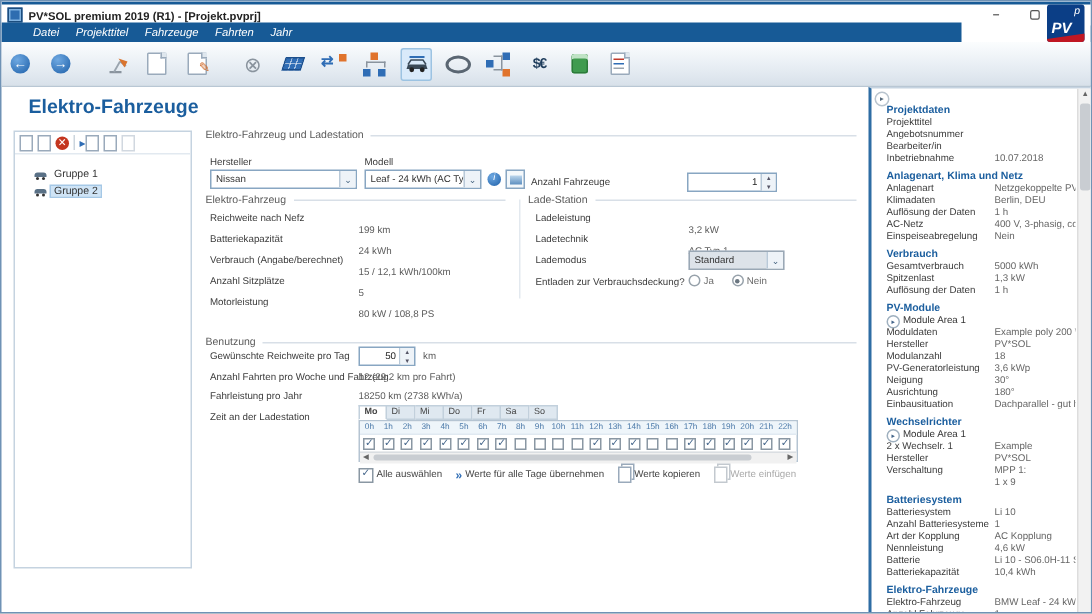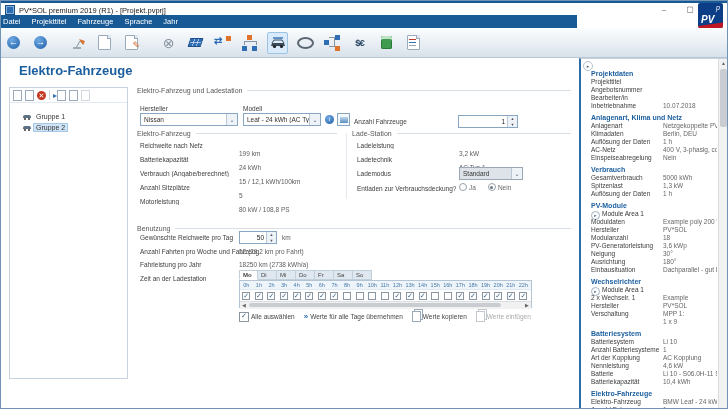--- a/index.html
+++ b/index.html
@@ -1,28 +1,28 @@
 <!DOCTYPE html>
 <html><head>
 <meta charset="utf-8">
 <style>
   html,body{margin:0;padding:0;background:#9aa5ad;font-family:"Liberation Sans",sans-serif;}
   #window{position:relative;width:728px;height:409px;background:#fff;overflow:hidden;
           border:1px solid #6f92b5;box-sizing:border-box;}
   
   .titlebar{position:absolute;left:0;top:0;width:728px;height:14px;background:#fff;
-            border-top:2px solid #175a96;display:flex;align-items:center;}
+            border-top:2px solid #175a96;display:flex;align-items:center;font-weight:bold;}
   .app-icon{width:8px;height:8px;margin:0 4px 0 4px;background:#2e6db0;border:1px solid #1b4d7e;
             box-shadow:inset 0 0 0 1px #7fb2e0;}
   .title-text{font-size:7.5px;color:#222;}
   .win-controls{margin-left:auto;display:flex;height:12px;}
   .win-btn{width:26px;text-align:center;font-size:8px;color:#555;line-height:12px;cursor:default;}
   
-  .menubar{position:absolute;left:0;top:14px;width:576px;height:13px;background:#175a96;
-           display:flex;align-items:center;padding-left:2px;box-sizing:border-box;gap:11px;}
+  .menubar{position:absolute;left:0;top:14px;width:640px;height:13px;background:#175a96;
+           display:flex;align-items:center;padding-left:21px;box-sizing:border-box;gap:11px;font-style:italic;}
   .menu-item{color:#fff;font-size:7.5px;}
   
   .toolbar{position:absolute;left:0;top:27px;width:728px;height:30px;
            background:linear-gradient(#fbfdfe,#e3eaf1 70%,#d8e1ea);border-bottom:1px solid #b9c7d4;
            display:flex;align-items:center;padding-left:3px;box-sizing:border-box;}
   .ticon{width:19px;height:20px;position:relative;display:flex;align-items:center;justify-content:center;
          margin-right:8px;flex:0 0 auto;}
   .ticon.sel{background:#d9eafa;border:1px solid #9cc3e2;border-radius:2px;}
   .cbtn{width:13px;height:13px;border-radius:50%;color:#fff;font-size:9px;line-height:13px;text-align:center;
         background:radial-gradient(circle at 35% 30%,#6fa9e2,#1d5fa8);}
@@ -158,21 +158,21 @@
       <span class="win-btn">–</span>
       <span class="win-btn">▢</span>
       <span class="win-btn">✕</span>
     </div>
   </div>
 
   <div class="menubar" id="menubar">
       <span class="menu-item">Datei</span>
       <span class="menu-item">Projekttitel</span>
       <span class="menu-item">Fahrzeuge</span>
-      <span class="menu-item">Sprache</span>
+      <span class="menu-item">Fahrten</span>
       <span class="menu-item">Jahr</span>
     </div>
 
   <div class="toolbar" id="toolbar">
       <div class="ticon">
         <span class="cbtn">←</span>
       </div>
       <div class="ticon">
         <span class="cbtn">→</span>
       </div>

